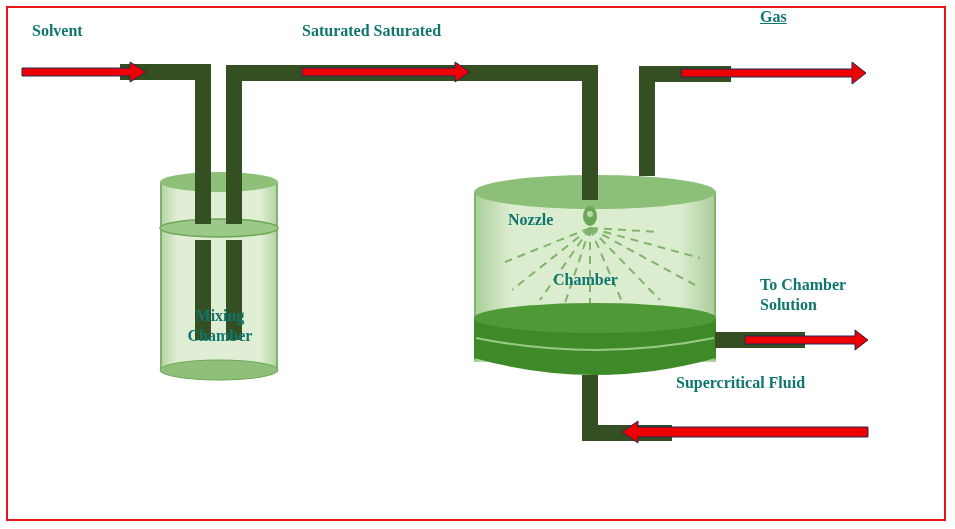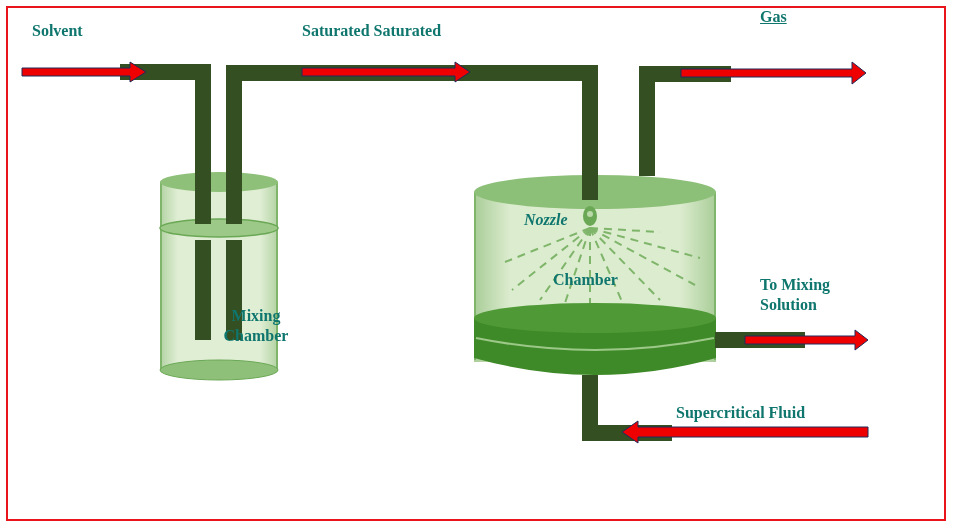--- a/index.html
+++ b/index.html
@@ -93,23 +93,23 @@
     <path d="M302 68 L455 68 L455 62 L470 72 L455 82 L455 76 L302 76 Z"></path>
     <path d="M681 69 L852 69 L852 62 L866 73 L852 84 L852 77 L681 77 Z"></path>
     <path d="M745 336 L855 336 L855 330 L868 340 L855 350 L855 344 L745 344 Z"></path>
     <path d="M868 427 L638 427 L638 421 L622 432 L638 443 L638 437 L868 437 Z"></path>
   </g>
 </svg>
 
 <div class="lbl" style="left:32px; top:21px;">Solvent</div>
 <div class="lbl" style="left:302px; top:21px;">Saturated Saturated</div>
 <div class="lbl" style="left:760px; top:7px;text-decoration:underline;">Gas</div>
-<div class="lbl" style="left:524px; top:210px;font-style:italic;">Nozzle</div>
+<div class="lbl" style="left:508px; top:210px;">Nozzle</div>
 <div class="lbl" style="left:553px; top:270px;">Chamber</div>
-<div class="lbl center" style="left:180px; top:306px; width:80px;margin-left:36px;">
+<div class="lbl center" style="left:180px; top:306px; width:80px;">
   <div>Mixing</div>
   <div>Chamber</div>
 </div>
 <div class="lbl" style="left:760px; top:275px;">
-  <div>To Mixing</div>
+  <div>To Chamber</div>
   <div>Solution</div>
 </div>
-<div class="lbl" style="left:676px; top:403px;">Supercritical Fluid</div>
+<div class="lbl" style="left:676px; top:373px;">Supercritical Fluid</div>
 
 </body></html>

